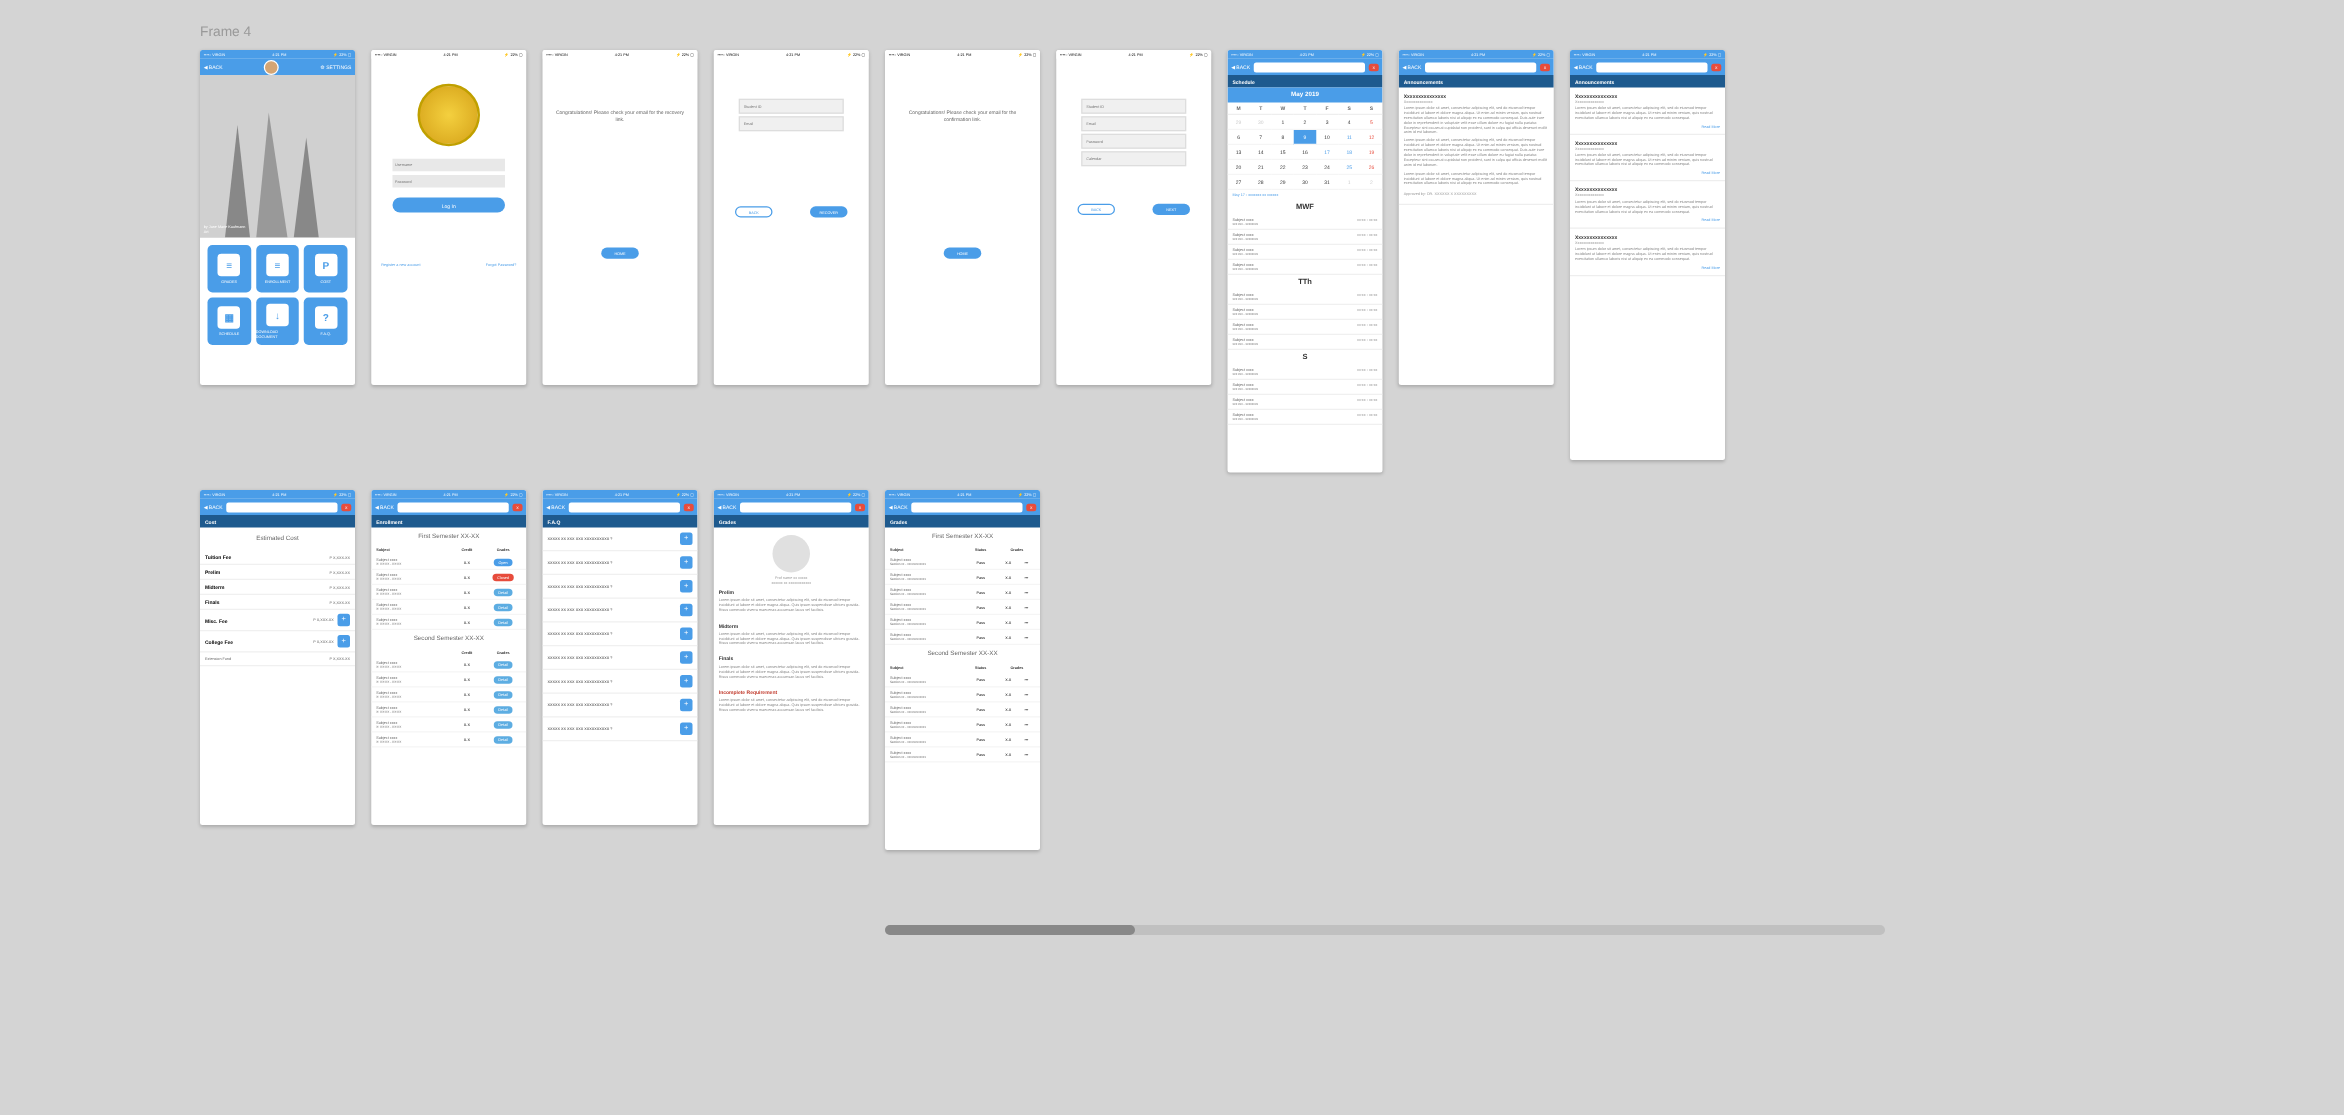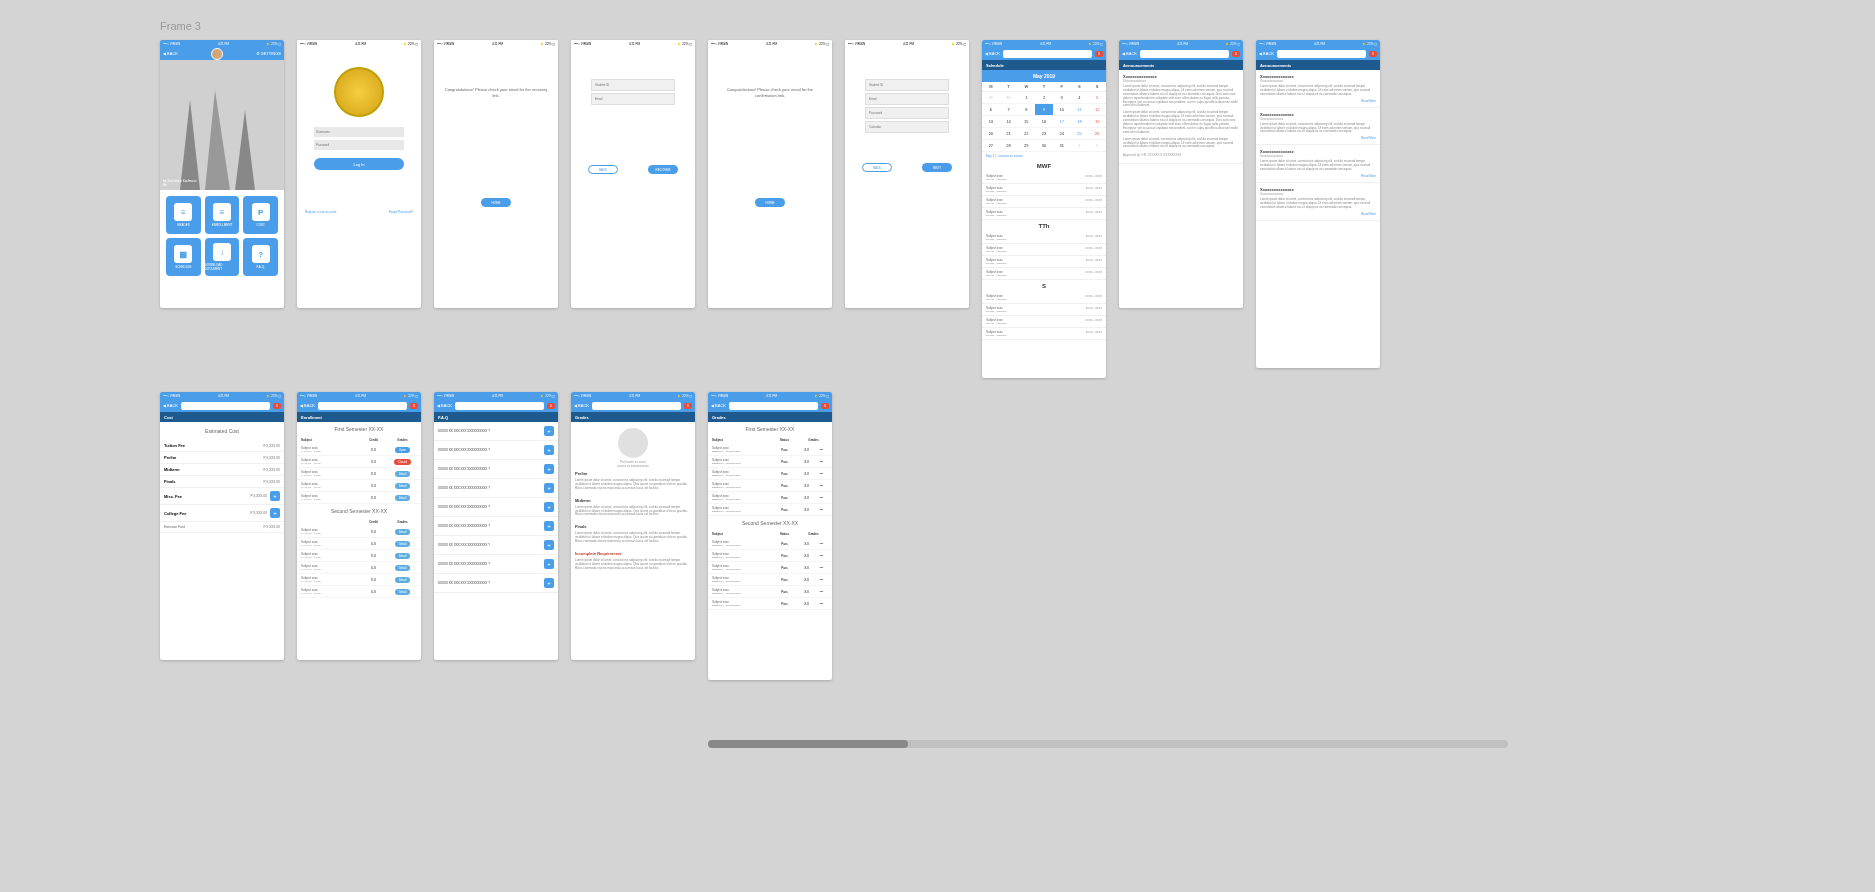--- a/index.html
+++ b/index.html
@@ -72,21 +72,21 @@
 .prof-name{text-align:center;font-size:3px;color:#999}
 .sec-title{font-size:4px;font-weight:bold;padding:3px 4px;color:#333}
 .sec-body{font-size:3px;color:#888;padding:0 4px 4px;line-height:1.3}
 .sec-title.red{color:#c0392b}
 .scrollbar{position:absolute;bottom:0;left:688px;width:800px;height:8px;background:#c0c0c0;border-radius:4px}
 .scroll-thumb{width:200px;height:100%;background:#888;border-radius:4px}
 </style>
 </head>
 <body>
 
-<div class="frame-label">Frame 3</div>
+<div class="frame-label">Frame 4</div>
 
 <div class="canvas">
 
 <div class="screen" style="left:140px;top:0;height:268px">
   <div class="statusbar blue">
         <span>••••○ VIRGIN</span>
         <span>4:21 PM</span>
         <span>⚡ 22% ▢</span>
       </div>
   <div class="navbar">

